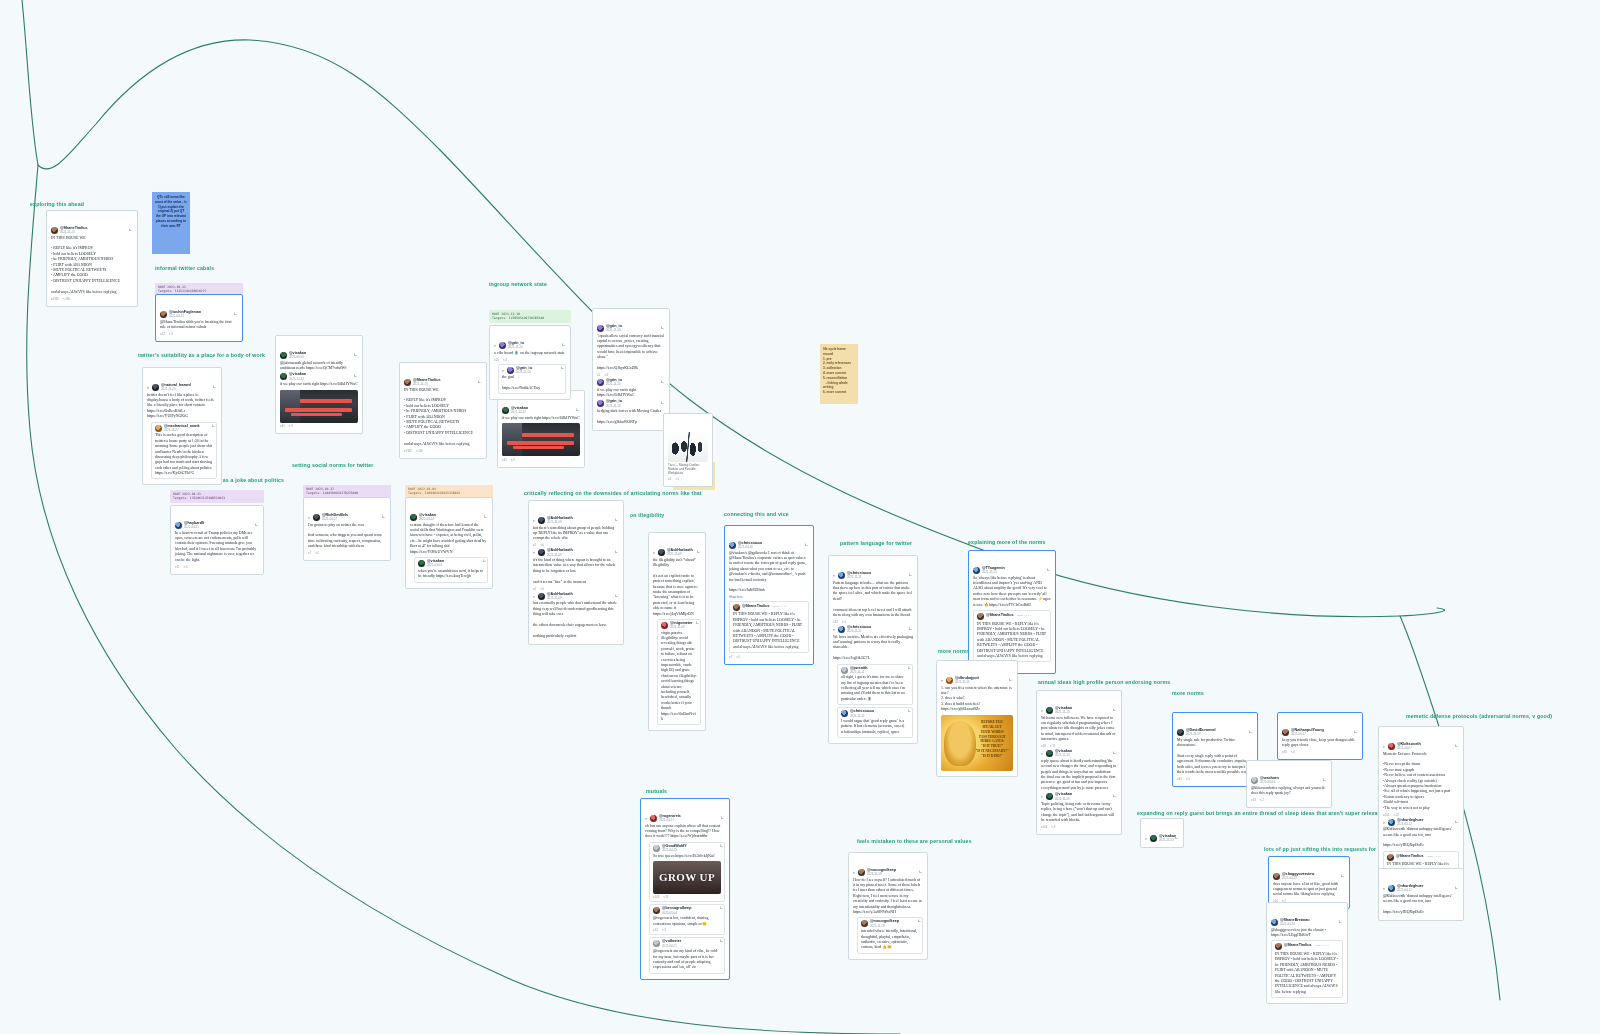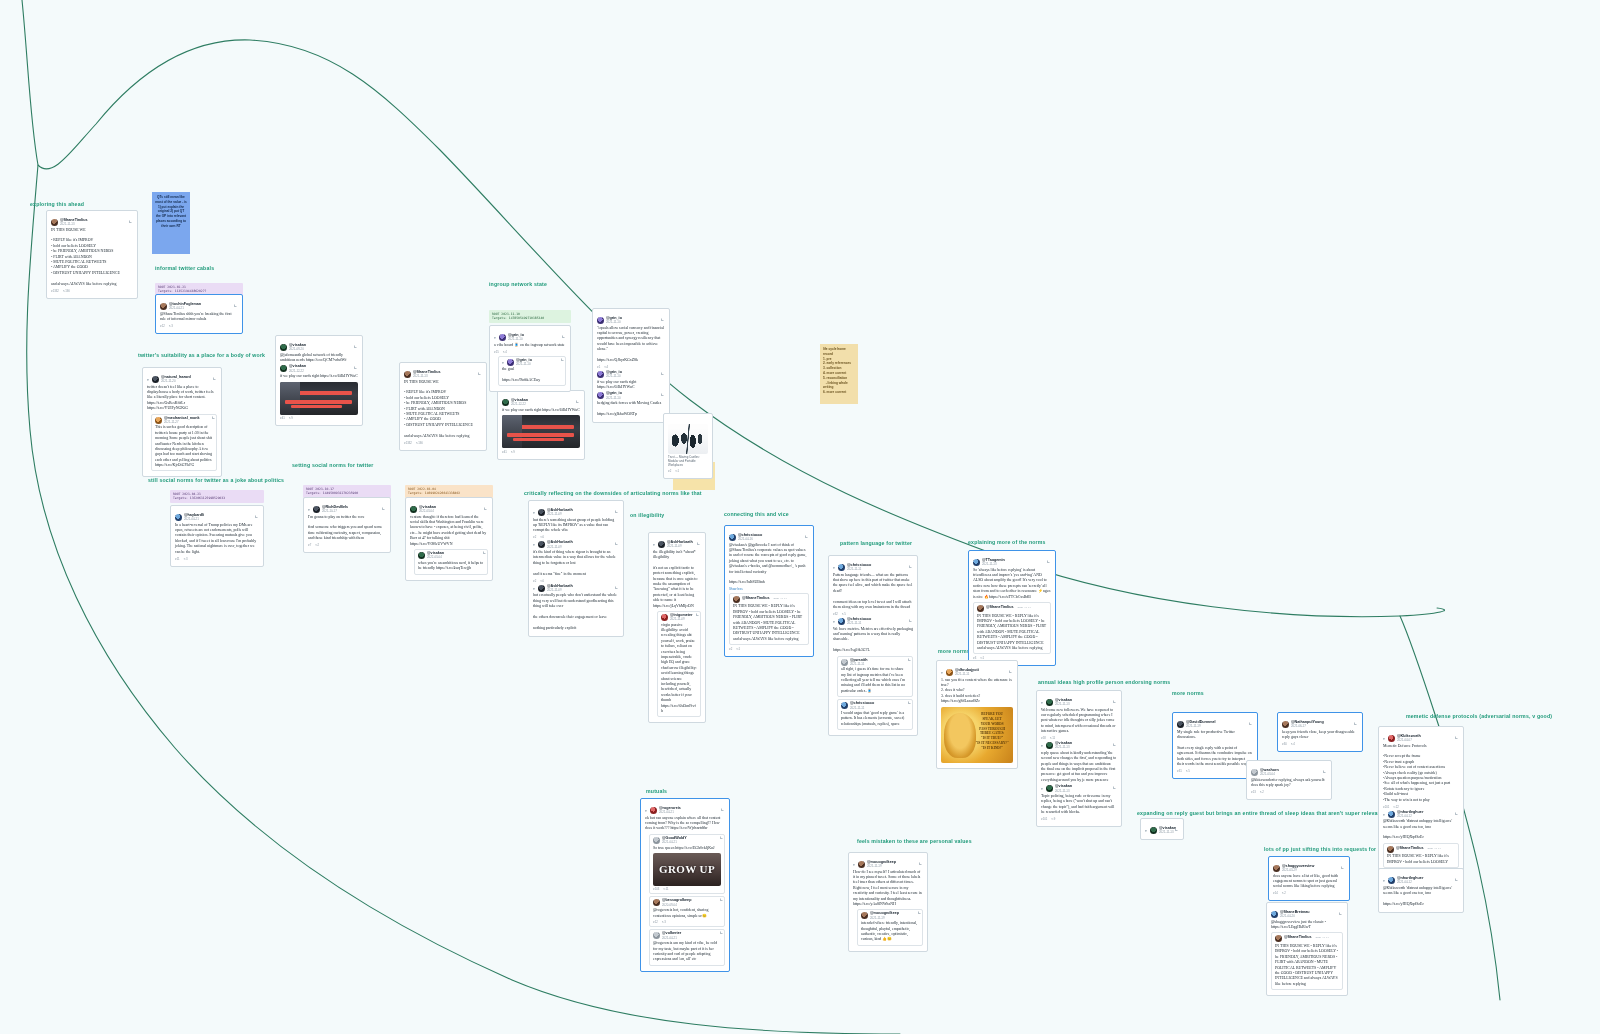--- a/index.html
+++ b/index.html
@@ -29,21 +29,21 @@
     letter-spacing: .18px;
     white-space: nowrap;
   }
 
   
   .card {
     position: absolute;
     background: #ffffff;
     border: 0.6px solid #cfd9e0;
     border-radius: 2px;
-    padding: 8px 4px 3px 4px;
+    padding: 16px 4px 3px 4px;
     color: #14171a;
     box-shadow: 0 0 0 0 rgba(0,0,0,0);
   }
   .card.sel { border: 1.2px solid #3f93e8; }
 
   .tw { position: relative; margin-bottom: 2px; }
   .twhead { display:flex; align-items:flex-start; gap:2px; }
   .caret {
     width:3px; color:#8899a6; font-size:3.6px; line-height:5px;
     flex:0 0 auto; margin-top:2px;

